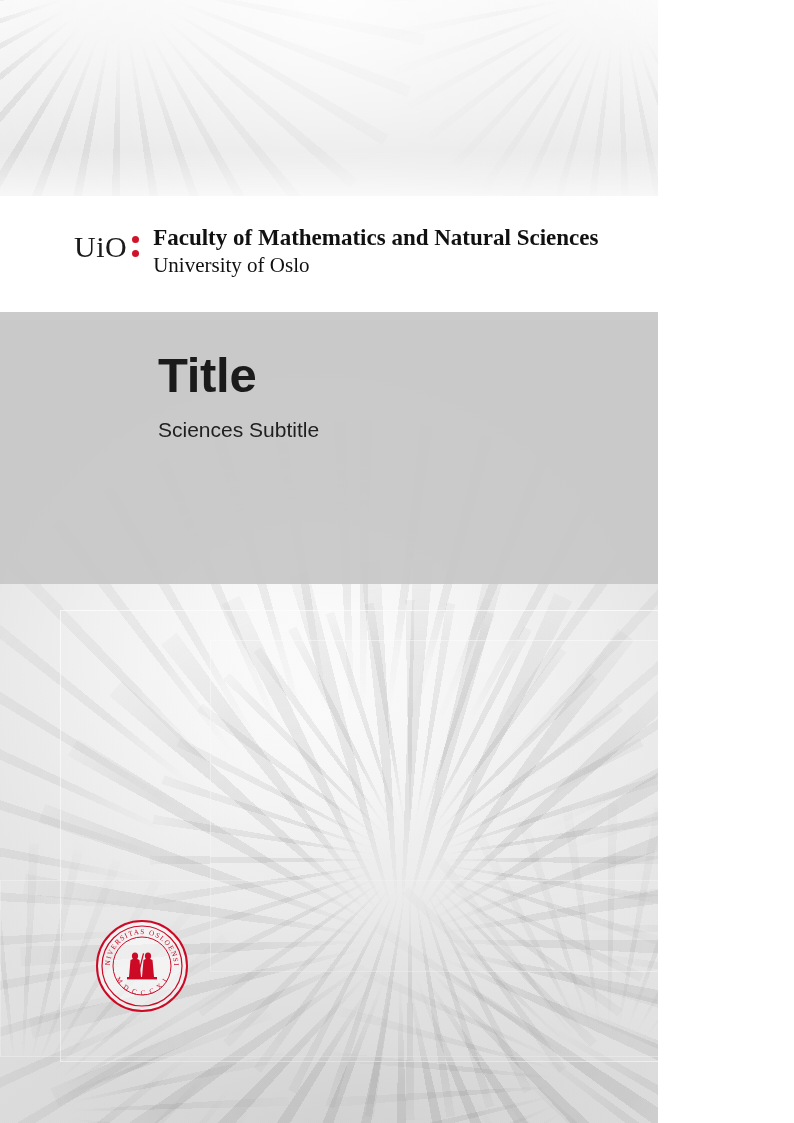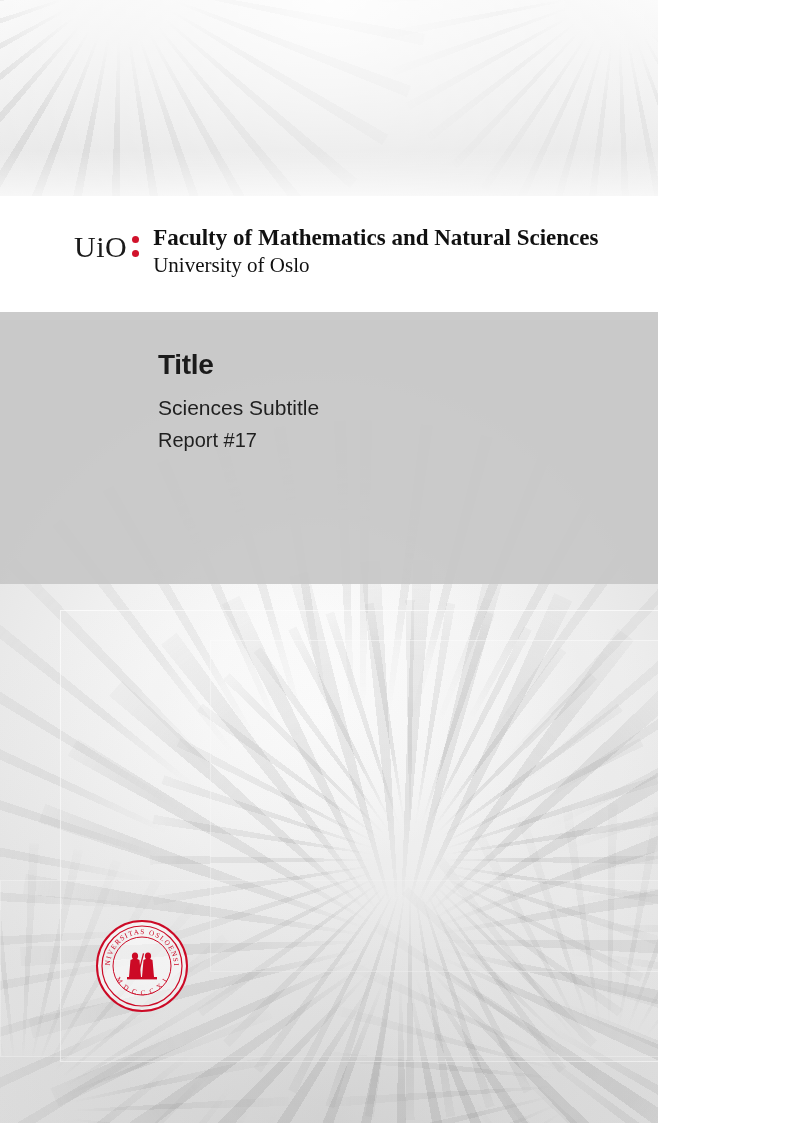--- a/index.html
+++ b/index.html
@@ -206,21 +206,21 @@
     height: 272px;
     background: rgba(199,199,199,0.92);
   }
   .title-band-inner {
     position: absolute;
     left: 158px;
     right: 80px;
     top: 38px;
   }
   .doc-title {
-    font-size: 28px;
+    font-size: 49px;
     font-weight: bold;
     color: #1b1b1b;
     line-height: 1.05;
     letter-spacing: -0.3px;
   }
   .doc-subtitle {
     margin-top: 16px;
     font-size: 21px;
     color: #1f1f1f;
     line-height: 1.2;
@@ -285,24 +285,20 @@
         <div class="faculty-line">Faculty of Mathematics and Natural Sciences</div>
         <div class="university-line">University of Oslo</div>
       </div>
     </div>
   </div>
 
   <div class="title-band">
     <div class="title-band-inner">
       <div class="doc-title">Title</div>
       <div class="doc-subtitle">Sciences Subtitle</div>
-      <div class="report-row">
-        <div class="report-no">Report #17</div>
-        <div class="report-year">2021</div>
-      </div>
     </div>
   </div>
 
   <div class="seal">
     <svg width="92" height="92" viewBox="0 0 92 92" xmlns="http://www.w3.org/2000/svg">
       <defs>
         <path id="arcTop" d="M 14,46 A 32,32 0 0 1 78,46" fill="none"></path>
         <path id="arcBottom" d="M 17,46 A 29,29 0 0 0 75,46" fill="none"></path>
       </defs>
       <circle cx="46" cy="46" r="45" fill="#ffffff" fill-opacity="0.55" stroke="#cc0a26" stroke-width="2"></circle>

